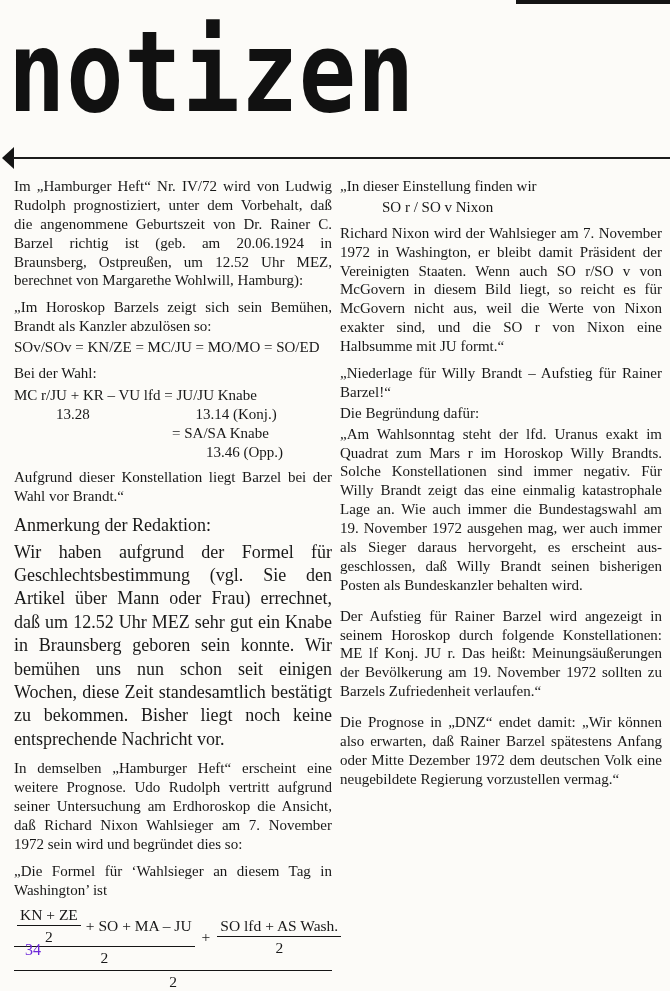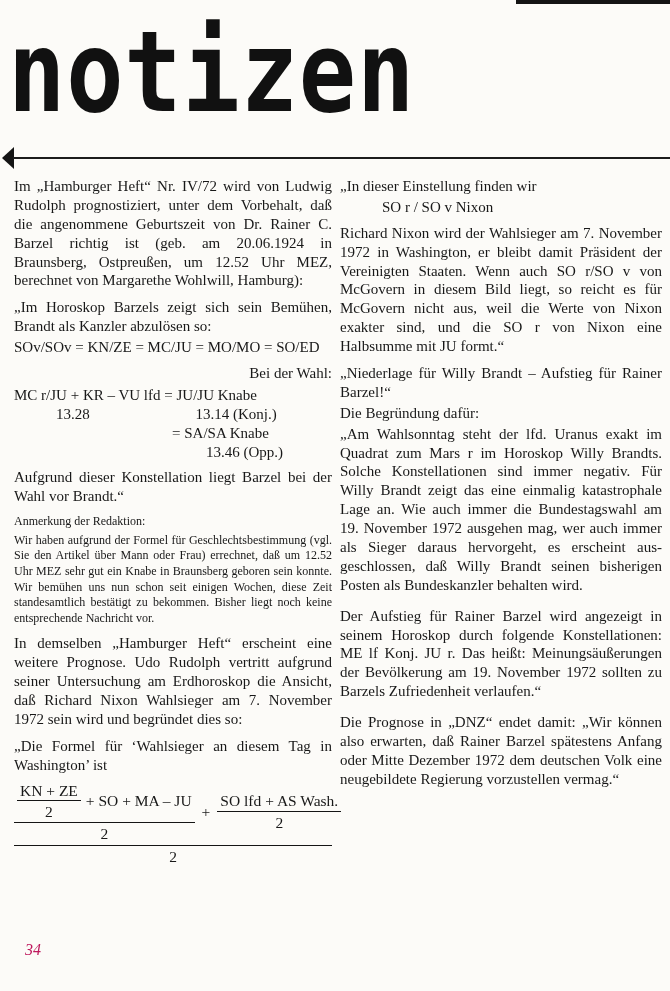--- a/index.html
+++ b/index.html
@@ -52,22 +52,22 @@
     position: absolute; top: 177px;
     font-size: 15px; line-height: 1.26;
     text-align: justify;
     hyphens: auto;
   }
   .col.left  { left: 14px;  width: 318px; }
   .col.right { left: 340px; width: 322px; }
 
   .para { margin: 0 0 8px 0; }
   .tight { margin-bottom: 2px; }
-  .label-line { margin: 2px 0 3px 0; text-align: right; }
-  .small { font-size: 12px; line-height: 1.3; }
+  .label-line { margin: 2px 0 3px 0; text-align: left; }
+  .small { font-size: 18px; line-height: 1.3; }
   .heading-sm { margin: 4px 0 3px 0; text-align: left; }
 
   .formula-line { text-align: left; margin: 0 0 7px 0; }
 
   
   .wahlformel { text-align: left; margin: 0 0 7px 0; }
   .wf-line { white-space: nowrap; }
   .wf-1328 { margin-left: 42px; }
   .wf-1314 { margin-left: 102px; }
   .wf-sasa { margin-left: 158px; }
@@ -90,21 +90,21 @@
   .mid-rest { margin-left: 5px; white-space: nowrap; }
   .big-plus { margin: 0 7px; }
   .frac .num { white-space: nowrap; padding: 0 3px; }
 
   .mt-xl { margin-top: 26px; }
   .mt-md { margin-top: 12px; }
   .indent-center { padding-left: 42px; text-align: left; }
 
   .pagenum {
     position: absolute; left: 25px; top: 941px;
-    font-size: 16px; color: #be185d; font-style: italic;
+    font-size: 16px; color: #6d28d9;
   }
 </style>
 </head>
 <body>
 
 <div class="page">
 
   <div class="top-edge-mark"></div>
 
   <h1 class="title">notizen</h1>

